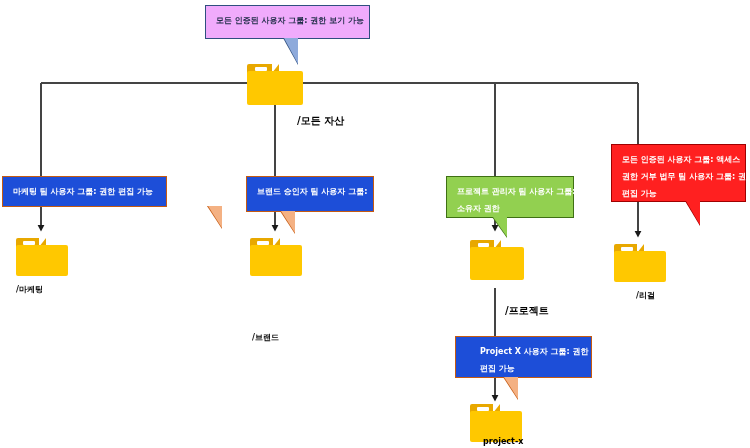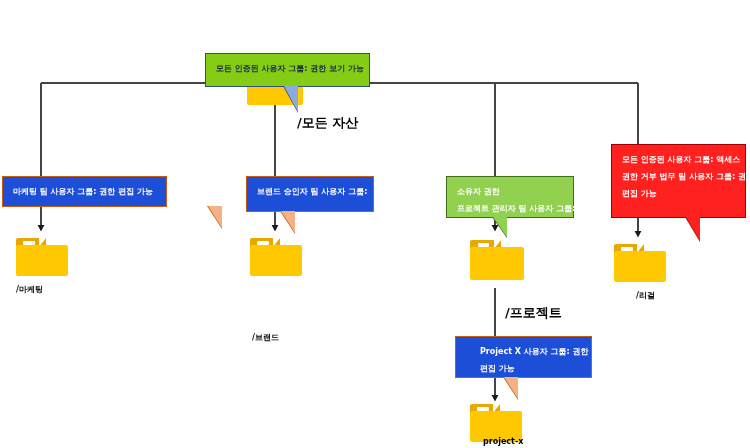--- a/index.html
+++ b/index.html
@@ -22,21 +22,21 @@
     z-index:5;
   }
   .callout .line{white-space:nowrap;}
   .callout .tail{
     position:absolute;
     width:0;height:0;
     left:18px;
     top:100%;
   }
 
-  .c-blue{background:#84cc16;border-color:#2f4f7f;color:#1b2a44;margin-top:48px;}
+  .c-blue{background:#f0abfc;border-color:#2f4f7f;color:#1b2a44;}
   .c-orange{background:#1d4ed8;border-color:#c55a11;color:#ffffff;}
   .c-green{background:#92d050;border-color:#3f7014;color:#ffffff;}
   .c-red{background:#ff2020;border-color:#a00000;color:#ffffff;}
 
   .folder{position:absolute;z-index:4;}
   .folder .tabpart{
     position:absolute;left:0;top:0;width:44%;height:9px;
     background:#e8a800;border-radius:2px 0 0 0;
   }
   .folder .tabpart:after{
@@ -50,21 +50,21 @@
   }
   .folder .body{
     position:absolute;left:0;top:7px;right:0;bottom:0;
     background:#ffc800;border-radius:2px;
   }
   .folder-label{
     position:absolute;font-size:8px;font-weight:bold;color:#000;
     white-space:nowrap;z-index:6;
   }
   .edge-label{
-    position:absolute;font-size:13px;font-weight:bold;color:#000;
+    position:absolute;font-size:10px;font-weight:bold;color:#000;
     white-space:nowrap;z-index:6;
   }
 </style>
 </head>
 <body>
 
 <div id="canvas">
 
   <svg class="wires" viewBox="0 0 750 448" xmlns="http://www.w3.org/2000/svg">
     <defs>
@@ -121,33 +121,33 @@
     <div class="tail" style="left:33px;border-style:solid;border-width:23px 0 0 15px;border-color:#c55a11 transparent transparent transparent;z-index:-1;"></div>
   </div>
   <div class="folder" style="left:250px;top:238px;width:52px;height:38px;">
     <div class="tabpart"></div>
     <div class="tabhole"></div>
     <div class="body"></div>
   </div>
   <div class="folder-label" style="left:252px;top:284px;margin-top:48px;">/브랜드</div>
 
   <div class="callout c-green" style="left:446px;top:176px;width:128px;height:42px;">
+    <div class="line">프로젝트 관리자 팀 사용자 그룹:</div>
     <div class="line">소유자 권한</div>
-    <div class="line">프로젝트 관리자 팀 사용자 그룹:</div>
     <div class="tail" style="left:46px;border-style:solid;border-width:20px 0 0 14px;border-color:#92d050 transparent transparent transparent;"></div>
     <div class="tail" style="left:45px;border-style:solid;border-width:21px 0 0 15px;border-color:#3f7014 transparent transparent transparent;z-index:-1;"></div>
   </div>
   <div class="folder" style="left:470px;top:240px;width:54px;height:40px;">
     <div class="tabpart"></div>
     <div class="tabhole"></div>
     <div class="body"></div>
   </div>
   <div class="edge-label" style="left:505px;top:304px;">/프로젝트</div>
 
-  <div class="callout c-red" style="left:611px;top:144px;width:135px;height:74px;">
+  <div class="callout c-red" style="left:611px;top:144px;width:135px;height:58px;">
     <div class="line">모든 인증된 사용자 그룹: 액세스</div>
     <div class="line">권한 거부 법무 팀 사용자 그룹: 권한</div>
     <div class="line">편집 가능</div>
     <div class="tail" style="left:74px;border-style:solid;border-width:24px 0 0 14px;border-color:#ff2020 transparent transparent transparent;"></div>
     <div class="tail" style="left:73px;border-style:solid;border-width:25px 0 0 15px;border-color:#a00000 transparent transparent transparent;z-index:-1;"></div>
   </div>
   <div class="folder" style="left:614px;top:244px;width:52px;height:38px;">
     <div class="tabpart"></div>
     <div class="tabhole"></div>
     <div class="body"></div>

